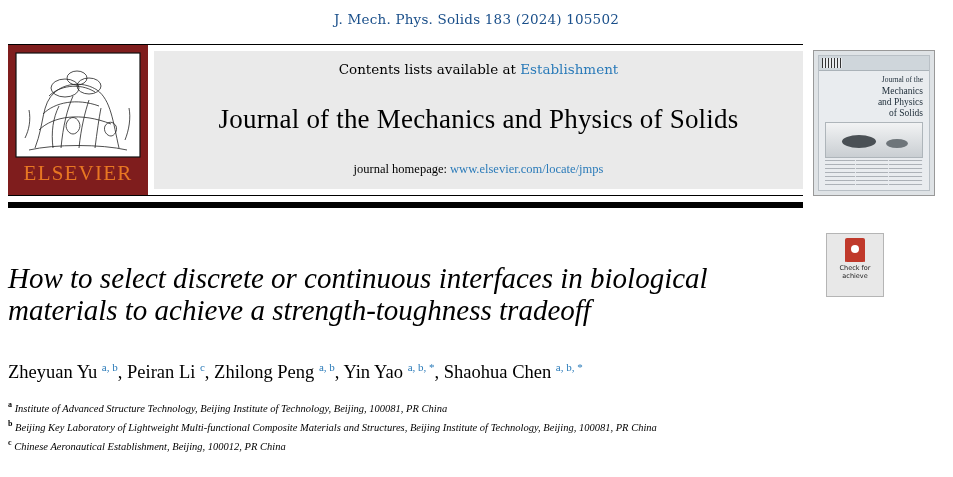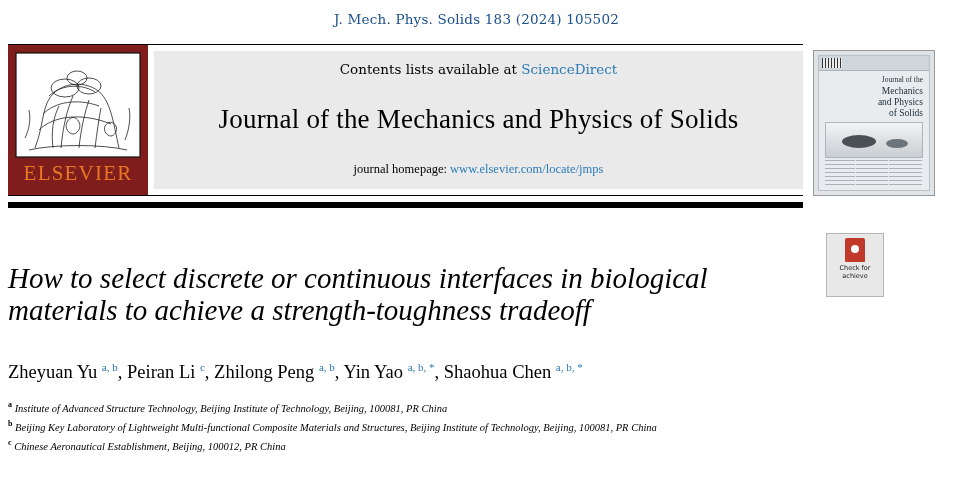--- a/index.html
+++ b/index.html
@@ -334,21 +334,21 @@
             <path d="M90 74 c3 -5 8 -5 11 0 c2 5 -2 10 -5 10 c-4 0 -8 -5 -6 -10"></path>
           </g>
         </svg>
       </div>
       <div class="elsevier-word">ELSEVIER</div>
     </div>
 
     <div class="journal-box">
       <div class="contents-line">
         <span>Contents lists available at</span>
-        <a href="#">ScienceDirect</a>
+        <a href="#">Establishment</a>
       </div>
       <div class="journal-title">Journal of the Mechanics and Physics of Solids</div>
       <div class="homepage-line">
         <span>journal homepage:</span>
         <a href="#">www.elsevier.com/locate/jmps</a>
       </div>
     </div>
   </div>
 
   <div class="cover">

